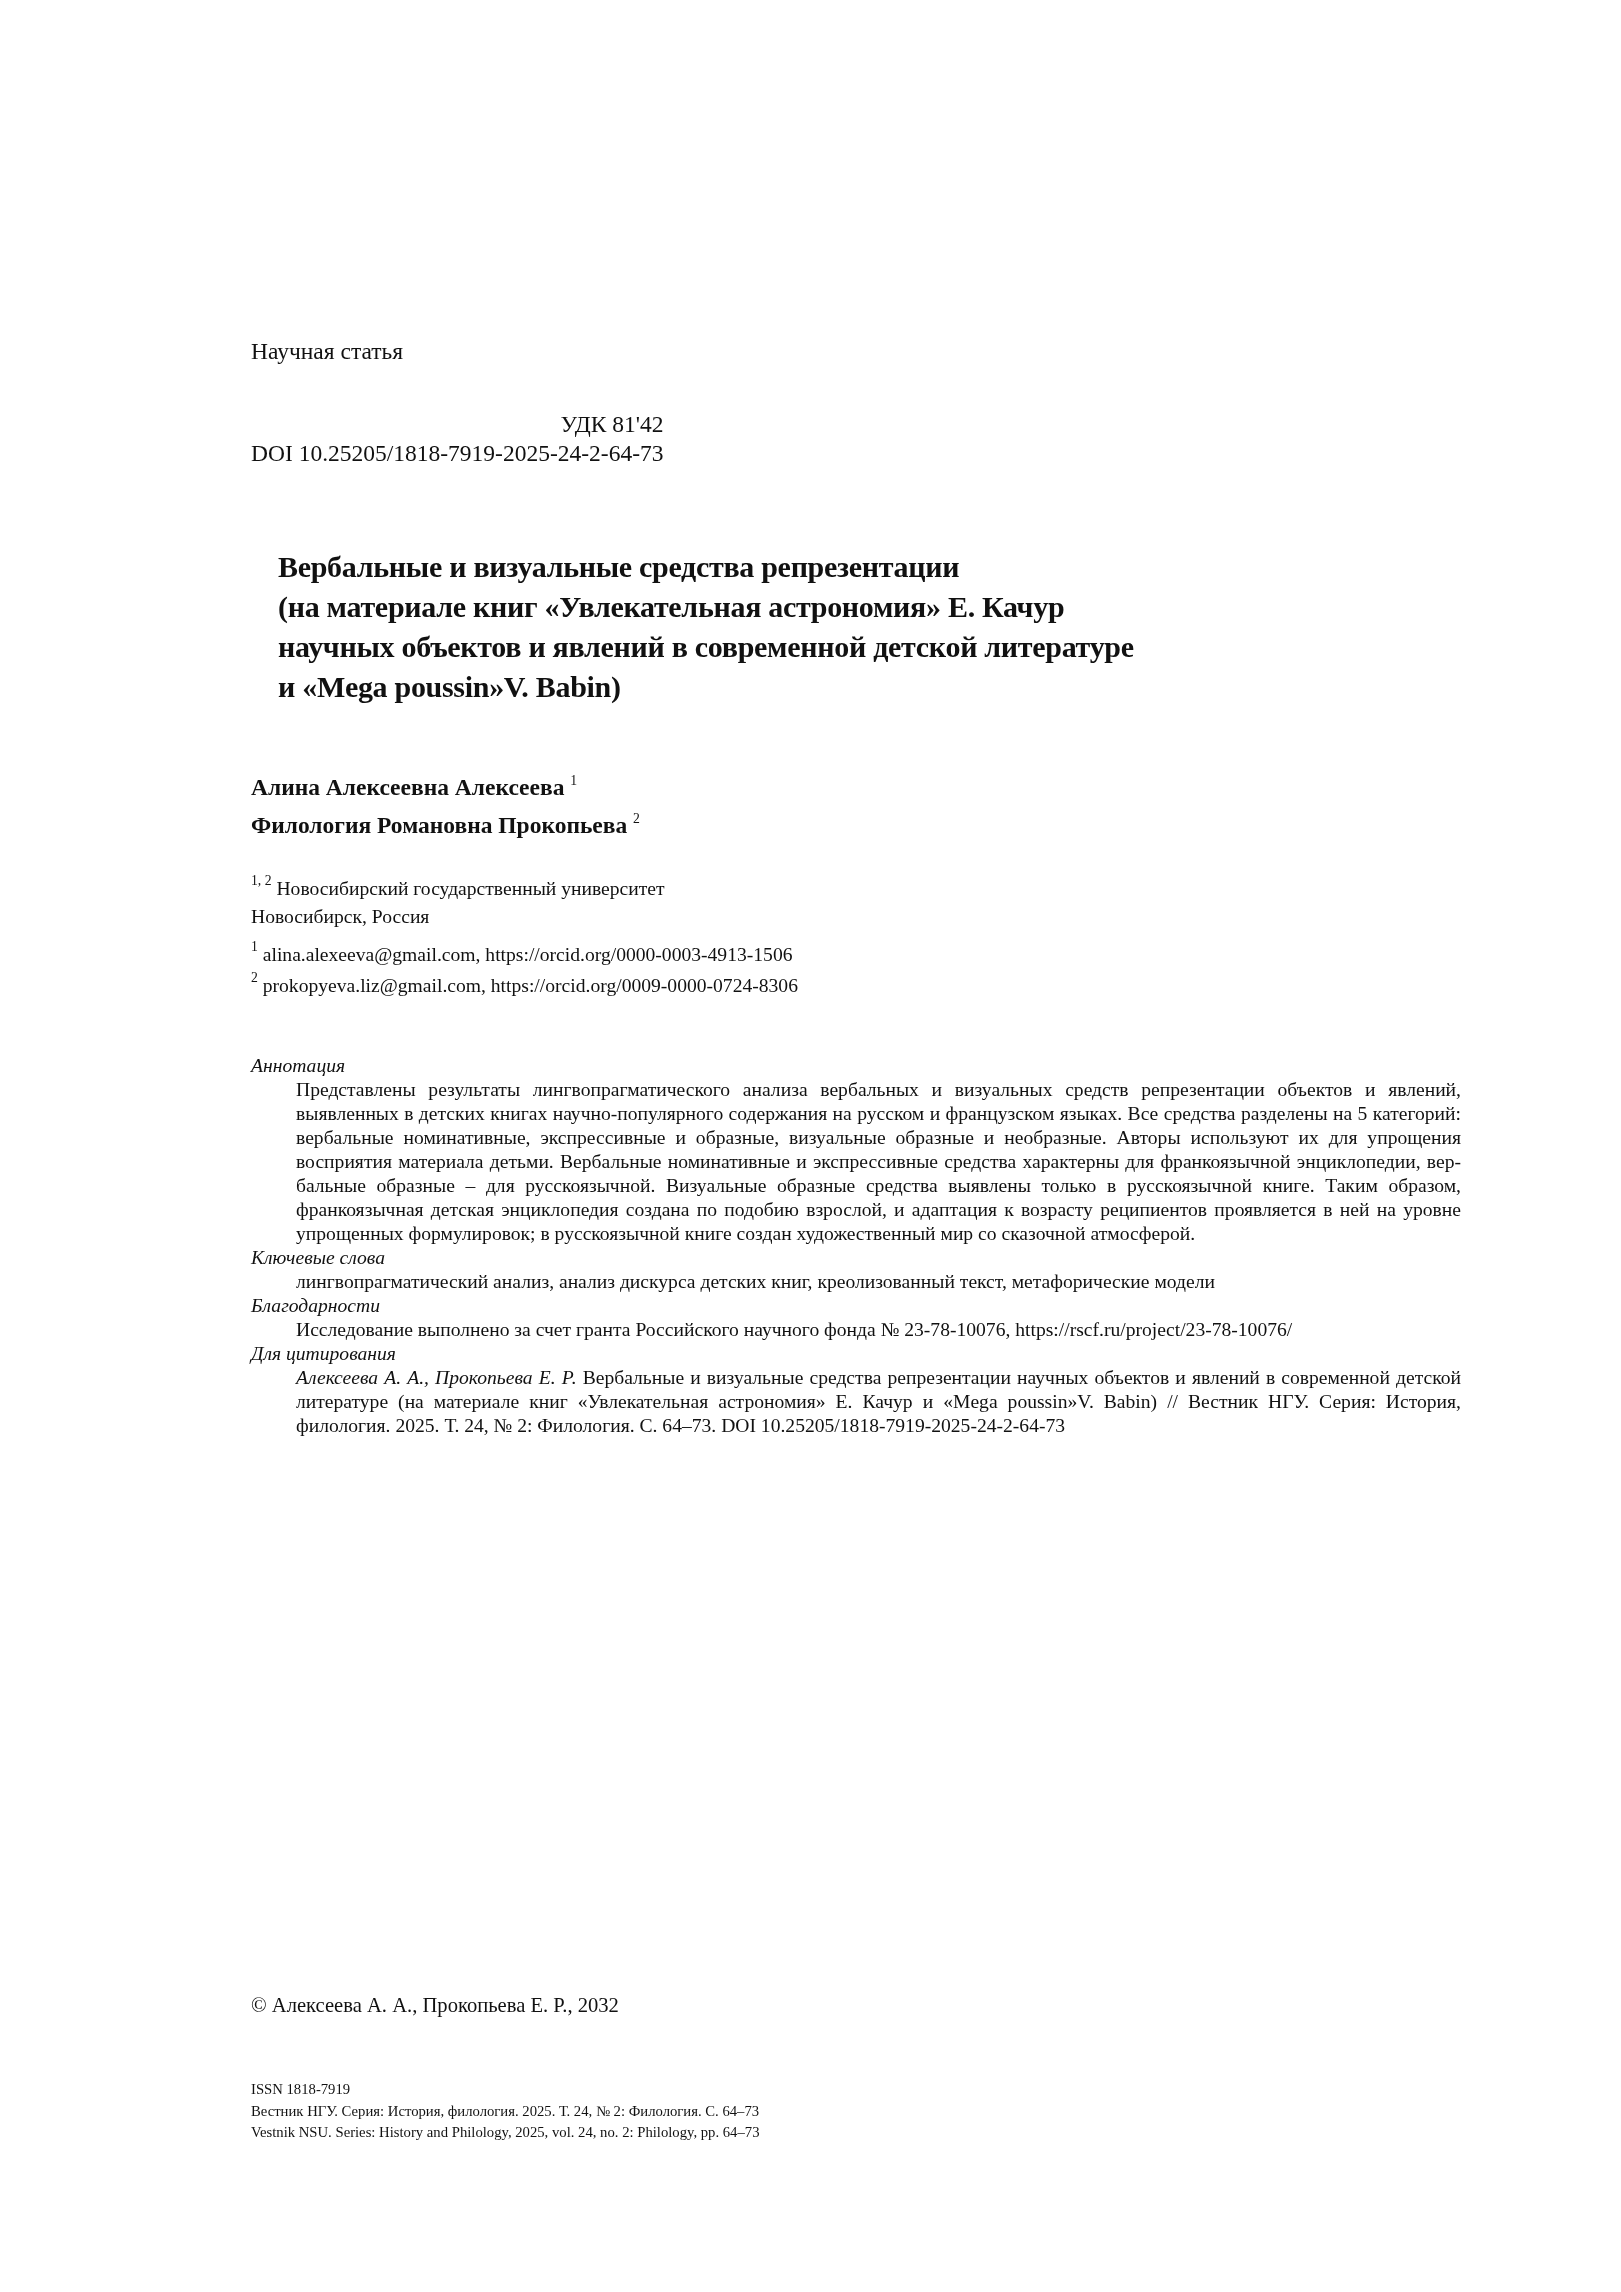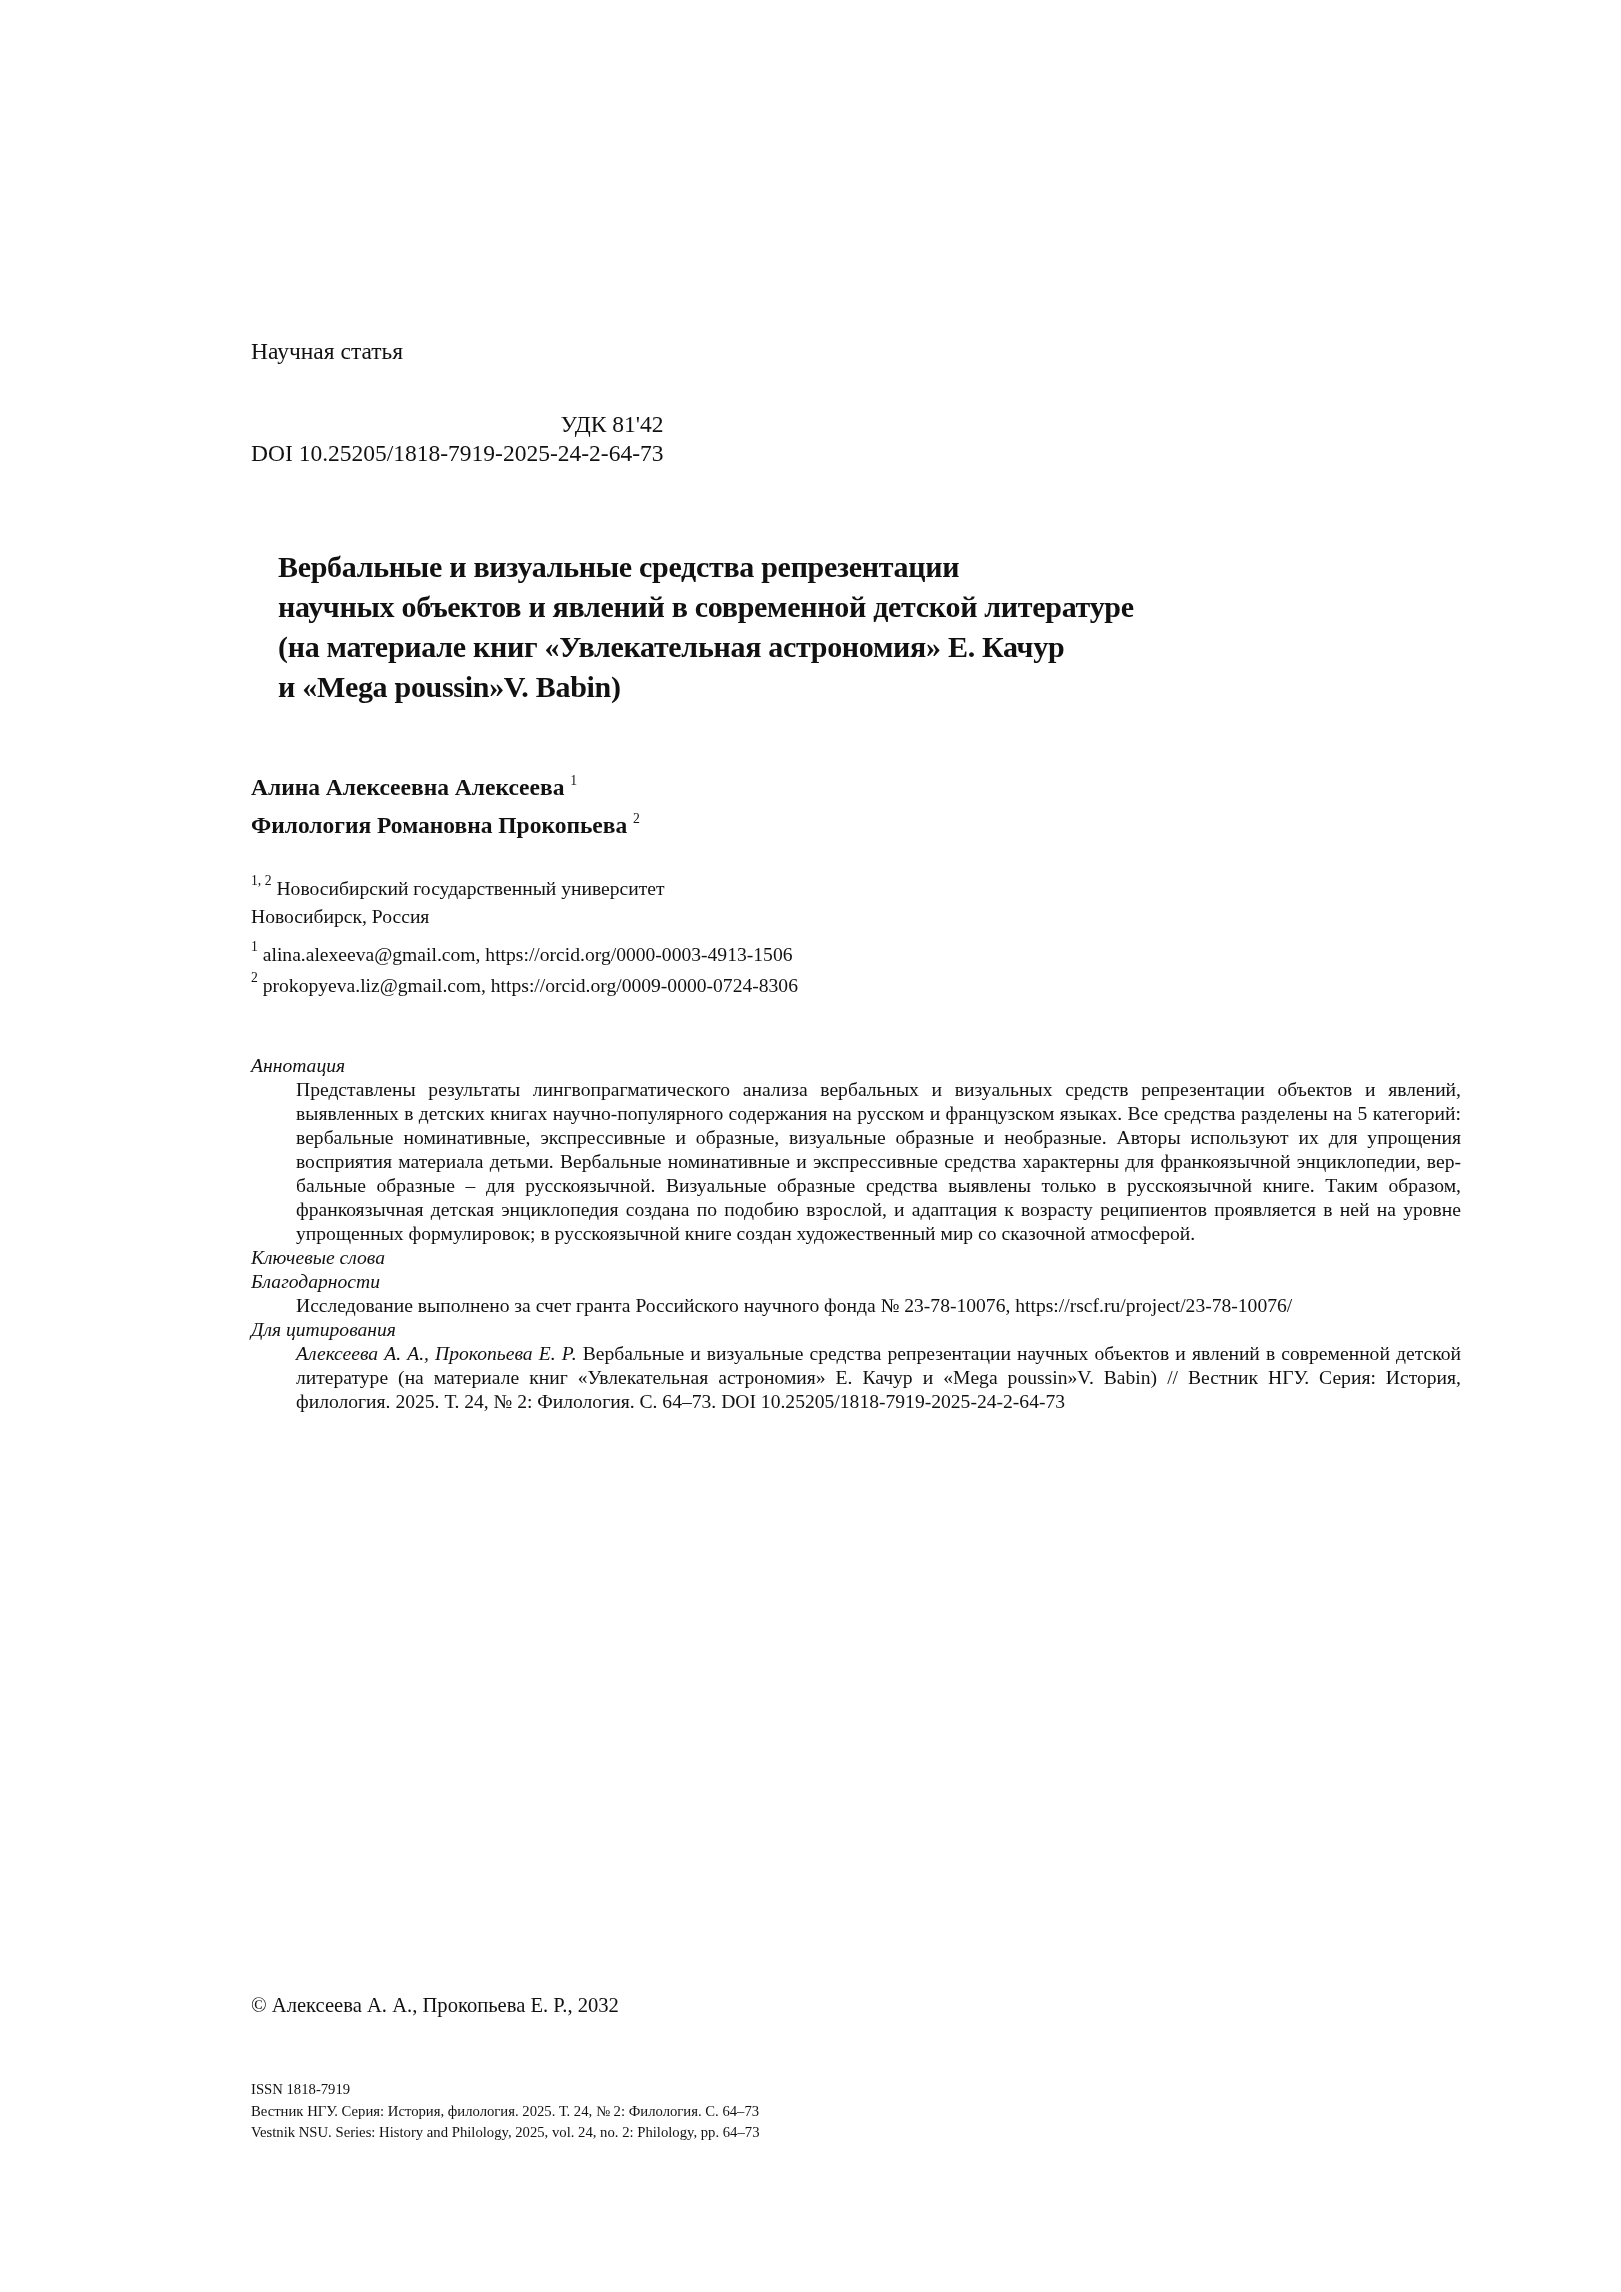--- a/index.html
+++ b/index.html
@@ -25,22 +25,22 @@
 
 <div class="abs type">Научная статья</div>
 
 <div class="abs udk">
   <div>УДК 81'42</div>
   <div>DOI 10.25205/1818-7919-2025-24-2-64-73</div>
 </div>
 
 <div class="abs title">
   <div>Вербальные и визуальные средства репрезентации</div>
+  <div>(на материале книг «Увлекательная астрономия» Е. Качур</div>
   <div>научных объектов и явлений в современной детской литературе</div>
-  <div>(на материале книг «Увлекательная астрономия» Е. Качур</div>
   <div>и «Mega poussin»V. Babin)</div>
 </div>
 
 <div class="abs authors">
   <div><span>Алина Алексеевна Алексеева</span> <sup>1</sup></div>
   <div><span>Филология Романовна Прокопьева</span> <sup>2</sup></div>
 </div>
 
 <div class="abs affil">
   <div><sup>1, 2</sup> <span>Новосибирский государственный университет</span></div>
@@ -49,20 +49,21 @@
 
 <div class="abs contacts">
   <div><sup>1</sup> <span>alina.alexeeva@gmail.com, https://orcid.org/0000-0003-4913-1506</span></div>
   <div><sup>2</sup> <span>prokopyeva.liz@gmail.com, https://orcid.org/0009-0000-0724-8306</span></div>
 </div>
 
 <div class="abs section abstract">
   <div class="label">Аннотация</div>
   <div class="body">Представлены результаты лингвопрагматического анализа вербальных и визуальных средств репрезентации объектов и явлений, выявленных в детских книгах научно-популярного содержания на русском и француз­ском языках. Все средства разделены на 5 категорий: вербальные номинативные, экспрессивные и образные, визуальные образные и необразные. Авторы используют их для упрощения восприятия материала детьми. Вербальные номинативные и экспрессивные средства характерны для франкоязычной энциклопедии, вер­бальные образные – для русскоязычной. Визуальные образные средства выявлены только в русскоязычной книге. Таким образом, франкоязычная детская энциклопедия создана по подобию взрослой, и адаптация к возрасту реципиентов проявляется в ней на уровне упрощенных формулировок; в русскоязычной книге соз­дан художественный мир со сказочной атмосферой.</div>
   <div class="label">Ключевые слова</div>
+  <div class="body">лингвопрагматический анализ, анализ дискурса детских книг, креолизованный текст, метафорические модели</div>
   <div class="label">Благодарности</div>
   <div class="body">Исследование выполнено за счет гранта Российского научного фонда № 23-78-10076, https://rscf.ru/project/23-78-10076/</div>
   <div class="label">Для цитирования</div>
   <div class="body"><i>Алексеева А. А., Прокопьева Е. Р.</i><span> Вербальные и визуальные средства репрезентации научных объектов и яв­лений в современной детской литературе (на материале книг «Увлекательная астрономия» Е. Качур и «Mega poussin»V. Babin) // Вестник НГУ. Серия: История, филология. 2025. Т. 24, № 2: Филология. С. 64–73. DOI 10.25205/1818-7919-2025-24-2-64-73</span></div>
 </div>
 
 <div class="abs copyright">© Алексеева А. А., Прокопьева Е. Р., 2032</div>
 
 <div class="abs footer">
   <div>ISSN 1818-7919</div>

